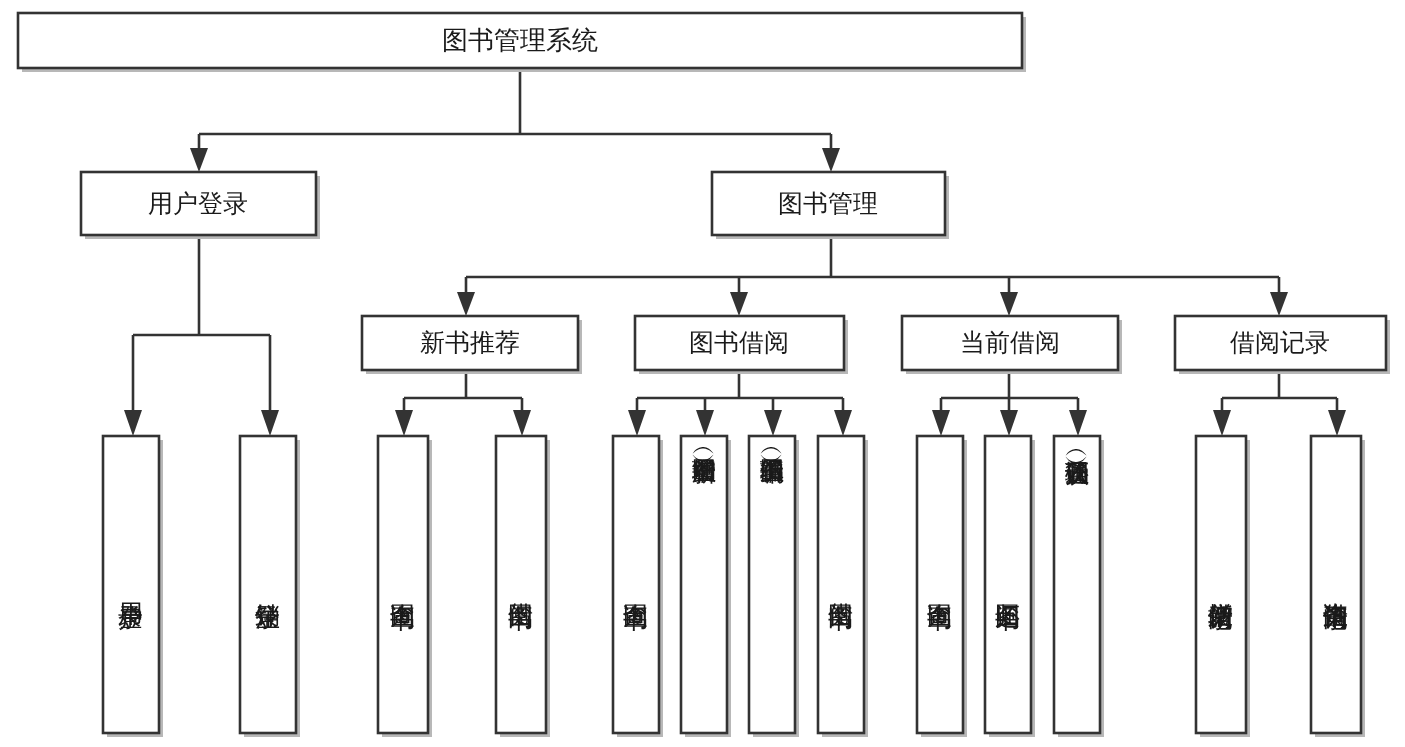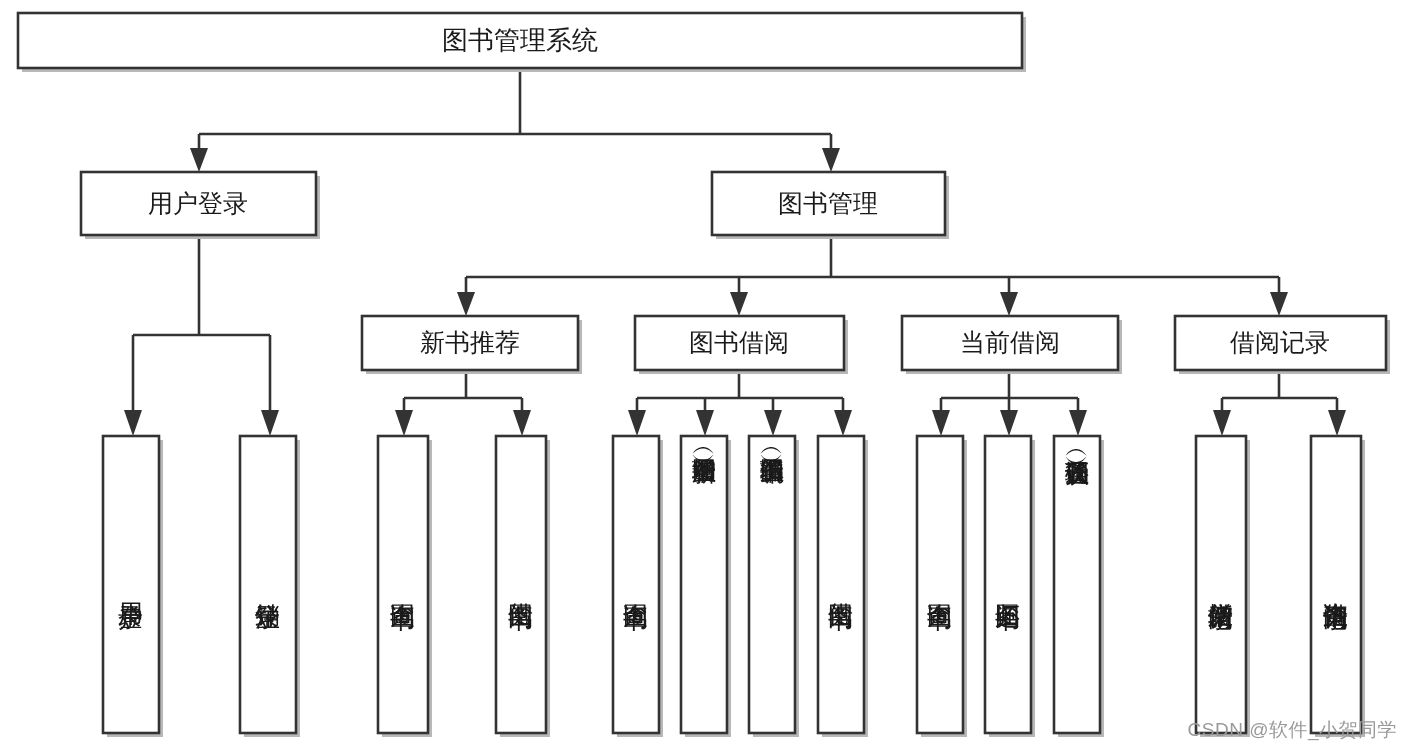--- a/index.html
+++ b/index.html
@@ -267,15 +267,14 @@
     <div style="position:absolute;left:1196px;top:436px;width:50px;height:297px;display:flex;align-items:center;justify-content:center;">
       <span class="node-label label-v" style="writing-mode:vertical-rl;text-orientation:upright;font-size:25px;color:#1a1a1a;line-height:1.12;letter-spacing:1px;">新增借阅记录</span>
     </div>
 
     <div style="position:absolute;left:1311px;top:436px;width:50px;height:297px;display:flex;align-items:center;justify-content:center;">
       <span class="node-label label-v" style="writing-mode:vertical-rl;text-orientation:upright;font-size:25px;color:#1a1a1a;line-height:1.12;letter-spacing:1px;">查询借阅记录</span>
     </div>
 
   </div>
 
-  <div class="watermark">CSDN @软件_小贺同学</div>
 
 </div>
 
 </body></html>

